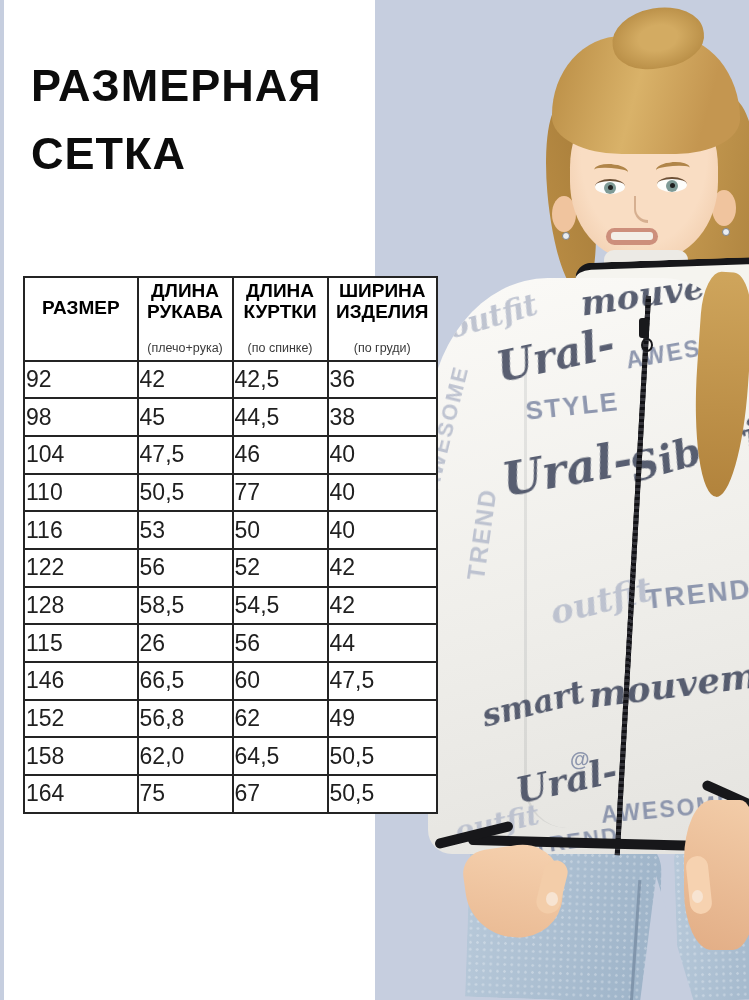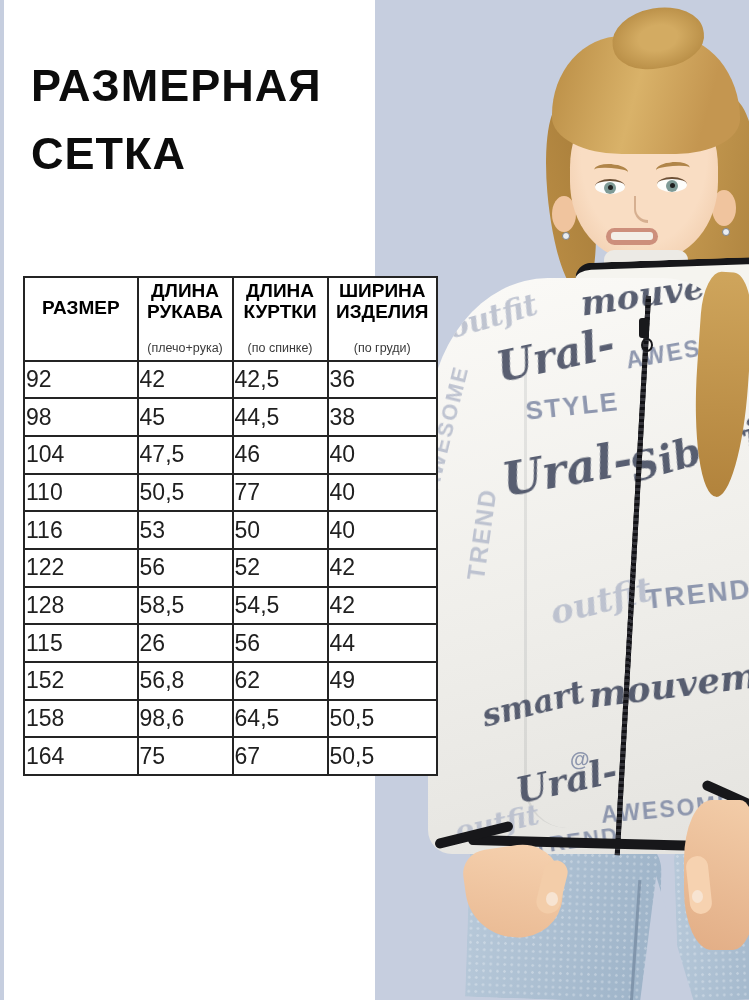--- a/index.html
+++ b/index.html
@@ -252,28 +252,34 @@
           <td>54,5</td>
           <td>42</td>
         </tr>
         <tr>
           <td>115</td>
           <td>26</td>
           <td>56</td>
           <td>44</td>
         </tr>
         <tr>
+          <td>146</td>
+          <td>66,5</td>
+          <td>60</td>
+          <td>47,5</td>
+        </tr>
+        <tr>
           <td>152</td>
           <td>56,8</td>
           <td>62</td>
           <td>49</td>
         </tr>
         <tr>
           <td>158</td>
-          <td>98,6</td>
+          <td>62,0</td>
           <td>64,5</td>
           <td>50,5</td>
         </tr>
         <tr>
           <td>164</td>
           <td>75</td>
           <td>67</td>
           <td>50,5</td>
         </tr>
       </tbody>

